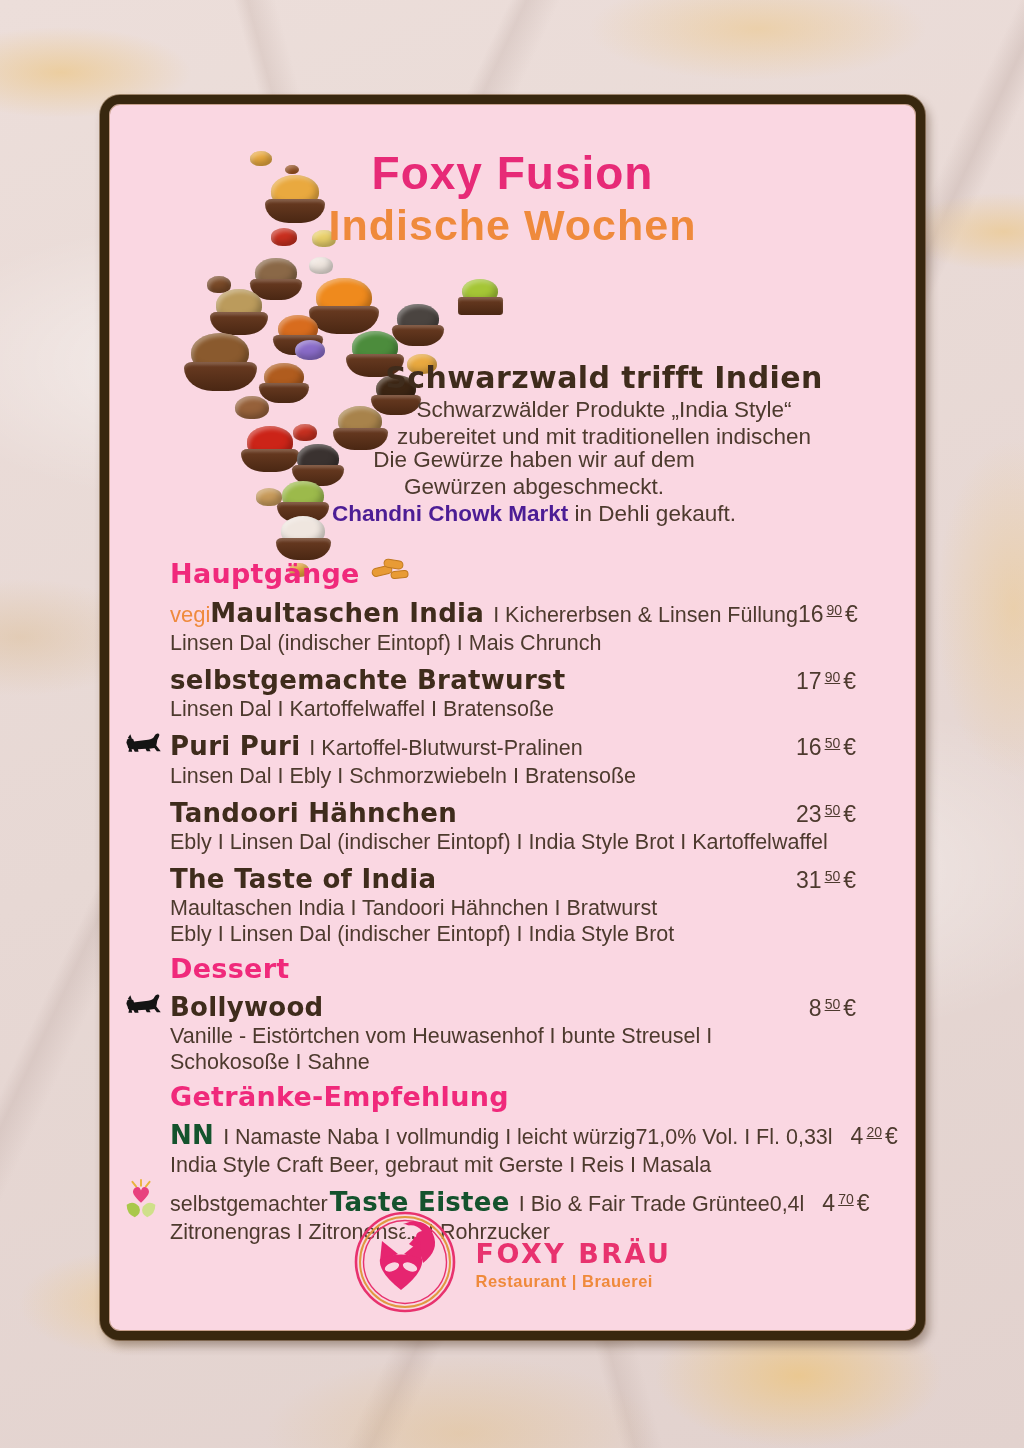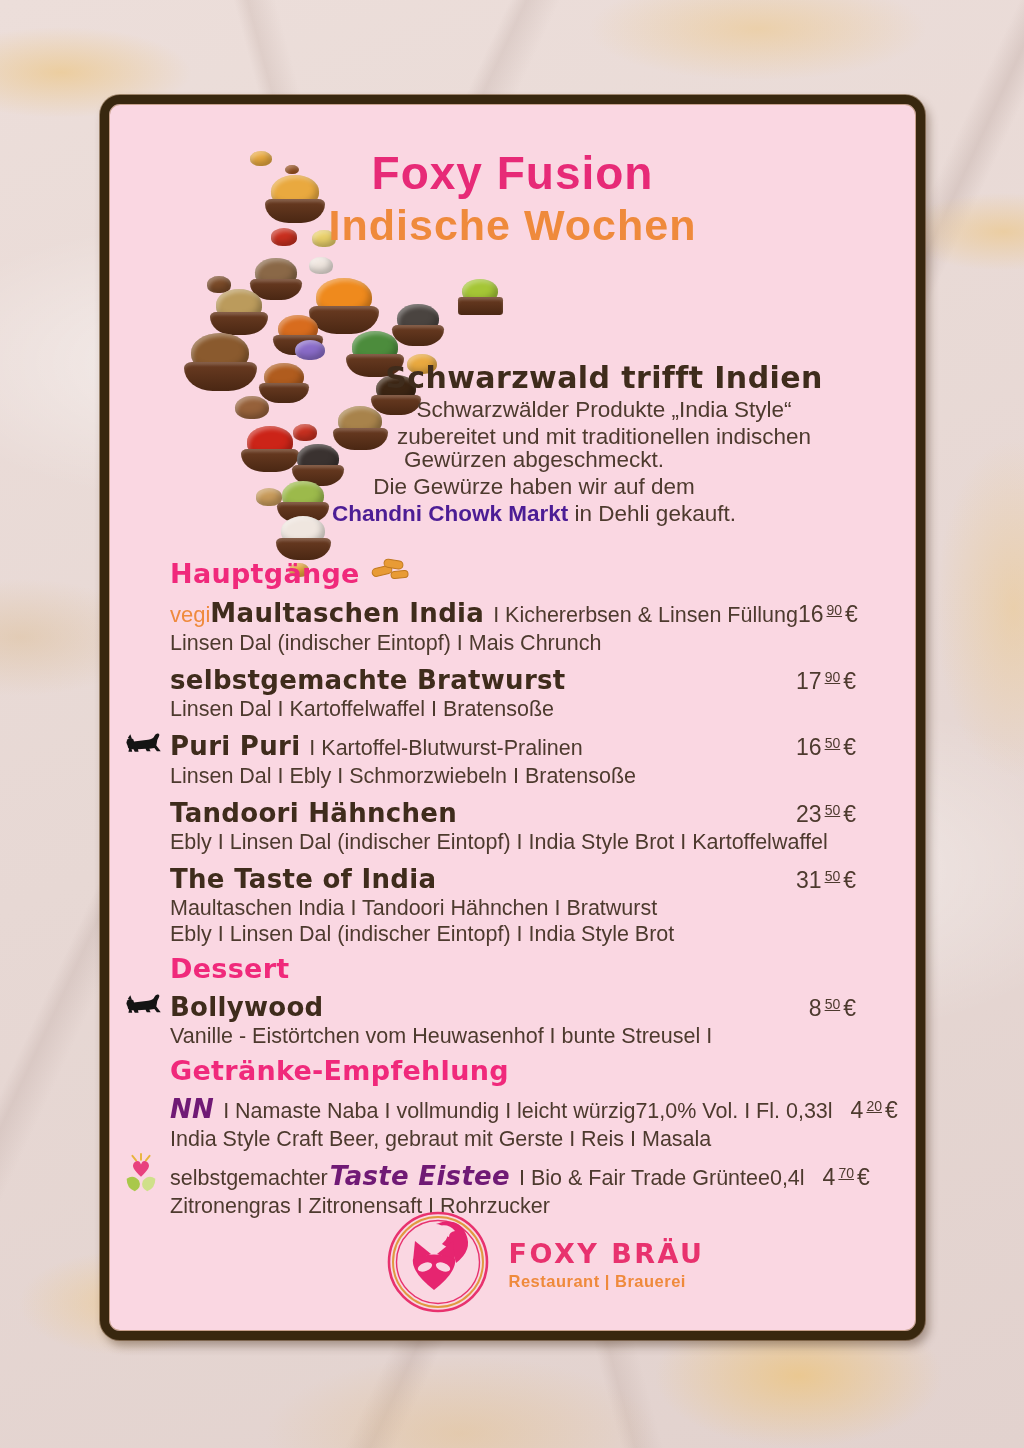--- a/index.html
+++ b/index.html
@@ -44,31 +44,31 @@
   .intro-l{font-size:22.5px;line-height:27px;}
   .intro-b{font-weight:700;color:#4c1d95;}
   
   .menu{position:absolute;left:61px;top:450px;width:686px;}
   .m-heading{display:flex;align-items:center;gap:10px;font-size:27px;line-height:32px;font-weight:700;color:#f0297b;margin:2px 0 4px 0;font-family:"DejaVu Sans",sans-serif;letter-spacing:.3px;}
   .m-item{position:relative;margin-bottom:6px;}
   .m-line1{display:flex;align-items:baseline;line-height:30px;white-space:nowrap;}
   .m-prefix-orange{font-size:22px;color:#ef8a3c;}
   .m-prefix-body{font-size:21.5px;color:#4d3a2e;margin-right:2px;}
   .m-name{font-size:26px;font-weight:700;color:#3f2c1c;letter-spacing:.3px;font-family:"DejaVu Sans",sans-serif;}
-  .m-name.orange{color:#701a75;font-style:italic;}
+  .m-name.orange{color:#14532d;}
   .m-inline{font-size:21.5px;color:#4d3a2e;margin-left:9px;}
   .m-mid{font-size:21.5px;color:#4d3a2e;margin-left:auto;padding-right:18px;}
   .m-price{font-size:23px;color:#4d3a2e;white-space:nowrap;}
   .m-price.pushed{margin-left:auto;}
   .m-price .cents{font-size:14px;vertical-align:7px;text-decoration:underline;margin:0 3px 0 3px;}
   .m-desc{font-size:21.5px;line-height:26px;color:#4d3a2e;}
   .row-icon{position:absolute;left:-46px;top:3px;}
   .fair-icon{position:absolute;left:-50px;top:-6px;}
   
-  .footer{position:absolute;left:0;top:1106px;width:100%;display:flex;justify-content:center;align-items:center;gap:18px;padding-left:33px;}
+  .footer{position:absolute;left:0;top:1106px;width:100%;display:flex;justify-content:center;align-items:center;gap:18px;}
   .brand-text .b1{font-size:27px;font-weight:700;color:#e8326e;letter-spacing:2.5px;font-family:"DejaVu Sans",sans-serif;}
   .brand-text .b2{font-size:16.5px;font-weight:700;color:#ef8a3c;letter-spacing:.5px;margin-top:3px;}
 </style>
 </head>
 <body>
 
 <div class="card">
 
   <div class="map" id="map">
       <div class="spice" style="left: 105.24px; top: 40.4px;">
@@ -177,22 +177,22 @@
     <div class="t1">Foxy Fusion</div>
     <div class="t2">Indische Wochen</div>
   </div>
 
   <div class="introA">
     <div class="intro-h">Schwarzwald trifft Indien</div>
     <div class="intro-l">Schwarzwälder Produkte „India Style“</div>
     <div class="intro-l">zubereitet und mit traditionellen indischen</div>
   </div>
   <div class="introB">
+    <div class="intro-l">Die Gewürze haben wir auf dem</div>
     <div class="intro-l">Gewürzen abgeschmeckt.</div>
-    <div class="intro-l">Die Gewürze haben wir auf dem</div>
     <div class="intro-l"><span class="intro-b">Chandni Chowk Markt</span><span> in Dehli gekauft.</span></div>
   </div>
 
   <div class="menu" id="menu">
       <div>
         <div class="m-heading">
           <span>Hauptgänge</span>
           <span><svg width="42" height="28" viewBox="0 0 42 28">
               <g fill="#e89b35" stroke="#c0791e" stroke-width="1">
                 <rect x="2" y="11" width="20" height="8" rx="4" transform="rotate(-14 12 15)"></rect>
@@ -258,20 +258,21 @@
                 <ellipse cx="10" cy="17" rx="6" ry="7"></ellipse>
                 <path d="M6 24 Q5 18 12 16 L38 13 Q46 12 48 7 Q50 2 54 3 Q57 4 55 8 Q52 13 52 17 L51 22 L55 27 L58 31 L52 31 L48 26 L40 27 L42 31 L36 31 L34 27 L22 28 L23 32 L17 32 L15 28 L12 28 L13 32 L7 32 L8 27 Q6 26 6 24 Z"></path>
                 <path d="M6 10 L10 4 L12 10 Z"></path>
               </g>
             </svg></span>
           <div class="m-line1">
             <span class="m-name">Bollywood</span>
             <span class="m-price pushed">8<span class="cents">50</span>€</span>
           </div>
           <div class="m-desc">Vanille - Eistörtchen vom Heuwasenhof I bunte Streusel I</div>
+          <div class="m-desc">Schokosoße I Sahne</div>
         </div>
       </div>
       <div>
         <div class="m-heading">
           <span>Getränke-Empfehlung</span>
         </div>
         <div class="m-item">
           <div class="m-line1">
             <span class="m-name orange">NN</span>
             <span class="m-inline">I Namaste Naba I vollmundig I leicht würzig</span>

